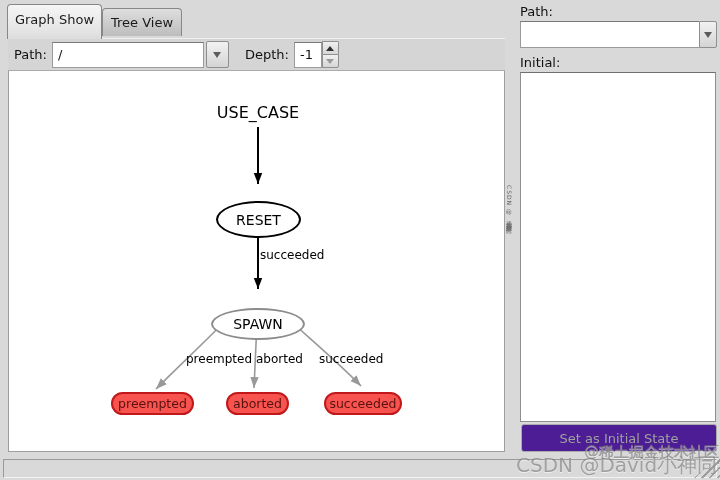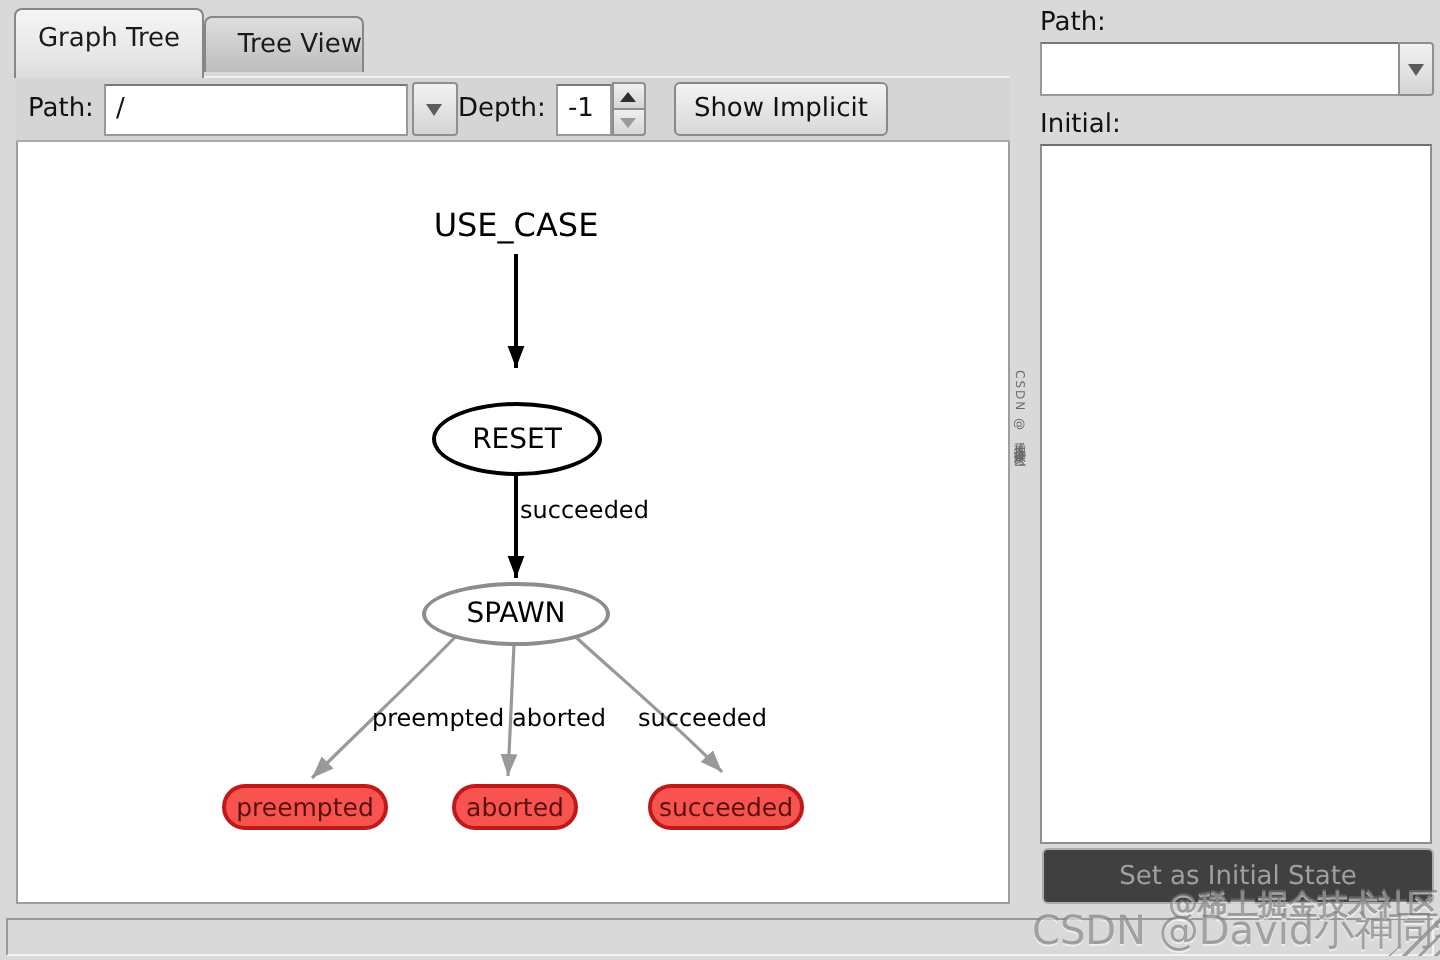--- a/index.html
+++ b/index.html
@@ -5,37 +5,37 @@
   html,body{margin:0;padding:0;}
   .app{position:relative;width:720px;height:480px;background:#d9d9d9;
        font-family:"DejaVu Sans","Liberation Sans",sans-serif;overflow:hidden;}
 
   
   .tab{position:absolute;box-sizing:border-box;border:1px solid #878787;border-bottom:none;
        border-radius:4px 4px 0 0;font-size:13px;color:#1a1a1a;text-align:center;cursor:default;}
   .tab-active{left:7px;top:4px;width:95px;height:35px;line-height:30px;z-index:3;
        background:linear-gradient(#f5f5f5,#e6e6e6 70%,#dcdcdc);}
   .tab-inactive{left:102px;top:8px;width:80px;height:28px;line-height:27px;z-index:1;
-       background:linear-gradient(#dedede,#bdbdbd);text-align:right;}
+       background:linear-gradient(#dedede,#bdbdbd);}
 
   
   .toolbar{position:absolute;left:8px;top:38px;width:497px;height:33px;box-sizing:border-box;
        background:#d5d5d5;border-top:1px solid #f0f0f0;border-bottom:1px solid #ababab;
        display:flex;align-items:center;padding:0 6px;z-index:2;}
   .lbl{font-size:13px;color:#111;}
   .entry{box-sizing:border-box;height:26px;background:#fff;border:1px solid #9a9a9a;
        border-top-color:#787878;font-size:13px;padding:0 5px;color:#111;
        font-family:"DejaVu Sans","Liberation Sans",sans-serif;outline:none;}
   .path-entry{width:152px;margin-left:5px;}
   .dropbtn{width:23px;height:27px;box-sizing:border-box;margin-left:2px;padding:0;
        background:linear-gradient(#f2f2f2,#d4d4d4);border:1px solid #8f8f8f;border-radius:2px;
        display:flex;align-items:center;justify-content:center;}
   .tri-down{width:0;height:0;border-left:4px solid transparent;border-right:4px solid transparent;
        border-top:6px solid #5b5b5b;}
-  .depth-lbl{}
+  .depth-lbl{margin-left:16px;}
   .depth-entry{width:28px;margin-left:5px;}
   .spinner{display:flex;flex-direction:column;width:17px;height:27px;box-sizing:border-box;}
   .spin{flex:1;display:flex;align-items:center;justify-content:center;box-sizing:border-box;
        background:linear-gradient(#f0f0f0,#d6d6d6);border:1px solid #8f8f8f;}
   .spin-up{border-bottom-width:0;border-radius:0 2px 0 0;}
   .spin-down{border-radius:0 0 2px 0;}
   .tri-up-sm{width:0;height:0;border-left:4px solid transparent;border-right:4px solid transparent;
        border-bottom:5px solid #2e2e2e;}
   .tri-down-sm{width:0;height:0;border-left:4px solid transparent;border-right:4px solid transparent;
        border-top:5px solid #9a9a9a;}
@@ -45,21 +45,21 @@
 
   
   .canvas{position:absolute;left:8px;top:71px;width:497px;height:381px;box-sizing:border-box;
        background:#fff;border:1px solid #9e9e9e;border-top:none;padding-left:20px;}
   .gtitle{position:absolute;left:192px;top:32px;width:114px;text-align:center;
        font-size:16px;color:#000;}
   .edges-svg{position:absolute;left:0;top:0;}
   .ell{position:absolute;border-radius:50%;background:#fff;box-sizing:border-box;
        display:flex;align-items:center;justify-content:center;font-size:14px;color:#000;}
   .ell-reset{left:207px;top:130px;width:85px;height:37px;border:2px solid #000;}
-  .ell-spawn{left:202px;top:220px;width:94px;height:32px;border:2px solid #8d8d8d;}
+  .ell-spawn{left:202px;top:237px;width:94px;height:32px;border:2px solid #8d8d8d;}
   .elabel{position:absolute;font-size:12px;color:#000;white-space:nowrap;}
   .el-mid{left:251px;top:177px;}
   .el-pre{left:177px;top:281px;}
   .el-abo{left:247px;top:281px;}
   .el-suc{left:310px;top:281px;}
   .tnode{position:absolute;height:23px;box-sizing:border-box;border-radius:12px;
        display:flex;align-items:center;justify-content:center;font-size:12.5px;}
   .tn-pre{left:102px;top:321px;width:83px;}
   .tn-abo{left:217px;top:321px;width:63px;}
   .tn-suc{left:315px;top:321px;width:78px;}
@@ -71,21 +71,21 @@
   .combo-entry{flex:1;background:#fff;border:1px solid #9a9a9a;border-top-color:#787878;
        border-right:none;box-sizing:border-box;font-size:13px;padding:0 4px;outline:none;
        font-family:"DejaVu Sans","Liberation Sans",sans-serif;}
   .combo-btn{width:24px;box-sizing:border-box;background:linear-gradient(#f2f2f2,#d4d4d4);
        border:1px solid #8f8f8f;border-radius:0 2px 2px 0;display:flex;align-items:center;
        justify-content:center;padding:0;}
   .sb-user-lbl{left:520px;top:55px;}
   .userdata{position:absolute;left:520px;top:72px;width:196px;height:350px;box-sizing:border-box;
        background:#fff;border:1px solid #8e8e8e;border-top-color:#6f6f6f;font-size:12px;color:#333;}
   .initbtn{position:absolute;left:521px;top:424px;width:196px;height:28px;box-sizing:border-box;
-       background:#404040;border:1px solid #ababab;border-radius:3px;color:#a0a0a0;
+       background:#4c1d95;border:1px solid #ababab;border-radius:3px;color:#a0a0a0;
        font-size:13px;font-family:"DejaVu Sans","Liberation Sans",sans-serif;}
 
   
   .statusbar{position:absolute;left:3px;top:459px;width:714px;height:19px;box-sizing:border-box;
        background:#d9d9d9;border:1px solid;border-color:#9a9a9a #f2f2f2 #f2f2f2 #9a9a9a;
        font-size:11px;color:#444;}
 
   
   .wm{position:absolute;white-space:nowrap;color:rgba(115,115,115,0.62);
        text-shadow:0 1px 0 rgba(255,255,255,0.55);pointer-events:none;}
@@ -95,40 +95,39 @@
        font-size:6px;letter-spacing:1px;color:#555;opacity:.85;overflow:hidden;pointer-events:none;}
   .wm-hatch{position:absolute;right:0;bottom:2px;width:26px;height:22px;pointer-events:none;
        background:repeating-linear-gradient(135deg,transparent 0 4px,#8f8f8f 4px 5.5px);
        clip-path:polygon(100% 0,100% 100%,0 100%);opacity:.8;}
 </style>
 </head>
 <body>
 
 <div class="app">
 
-  <div class="tab tab-active">Graph Tree</div>
+  <div class="tab tab-active">Graph Show</div>
   <div class="tab tab-inactive">Tree View</div>
 
   <div class="toolbar">
     <span class="lbl">Path:</span>
     <input class="entry path-entry" value="/" style="">
     <button class="dropbtn">
       <span class="tri-down"></span>
     </button>
     <span class="lbl depth-lbl">Depth:</span>
     <input class="entry depth-entry" value="-1" style="">
     <div class="spinner">
       <div class="spin spin-up">
         <span class="tri-up-sm"></span>
       </div>
       <div class="spin spin-down">
         <span class="tri-down-sm"></span>
       </div>
     </div>
-    <button class="btn">Show Implicit</button>
   </div>
 
   <div class="canvas">
     <div class="gtitle">USE_CASE</div>
 
     <svg class="edges-svg" width="495" height="379" viewBox="0 0 495 379">
       <defs>
         <marker id="mb" markerUnits="userSpaceOnUse" markerWidth="12" markerHeight="10" refX="11" refY="5" orient="auto">
           <path d="M0,0.8 L11,5 L0,9.2 z" fill="#000"></path>
         </marker>

